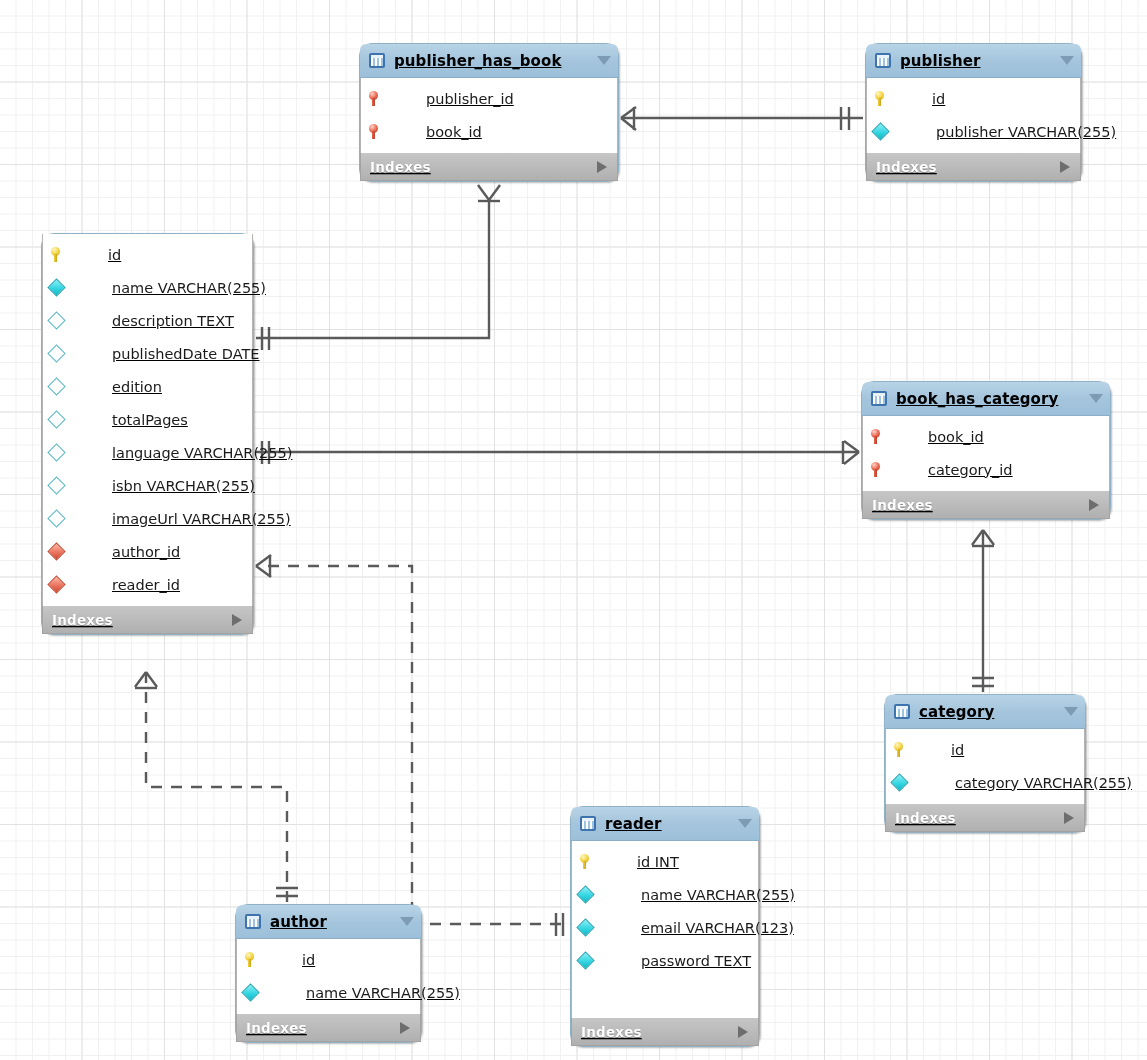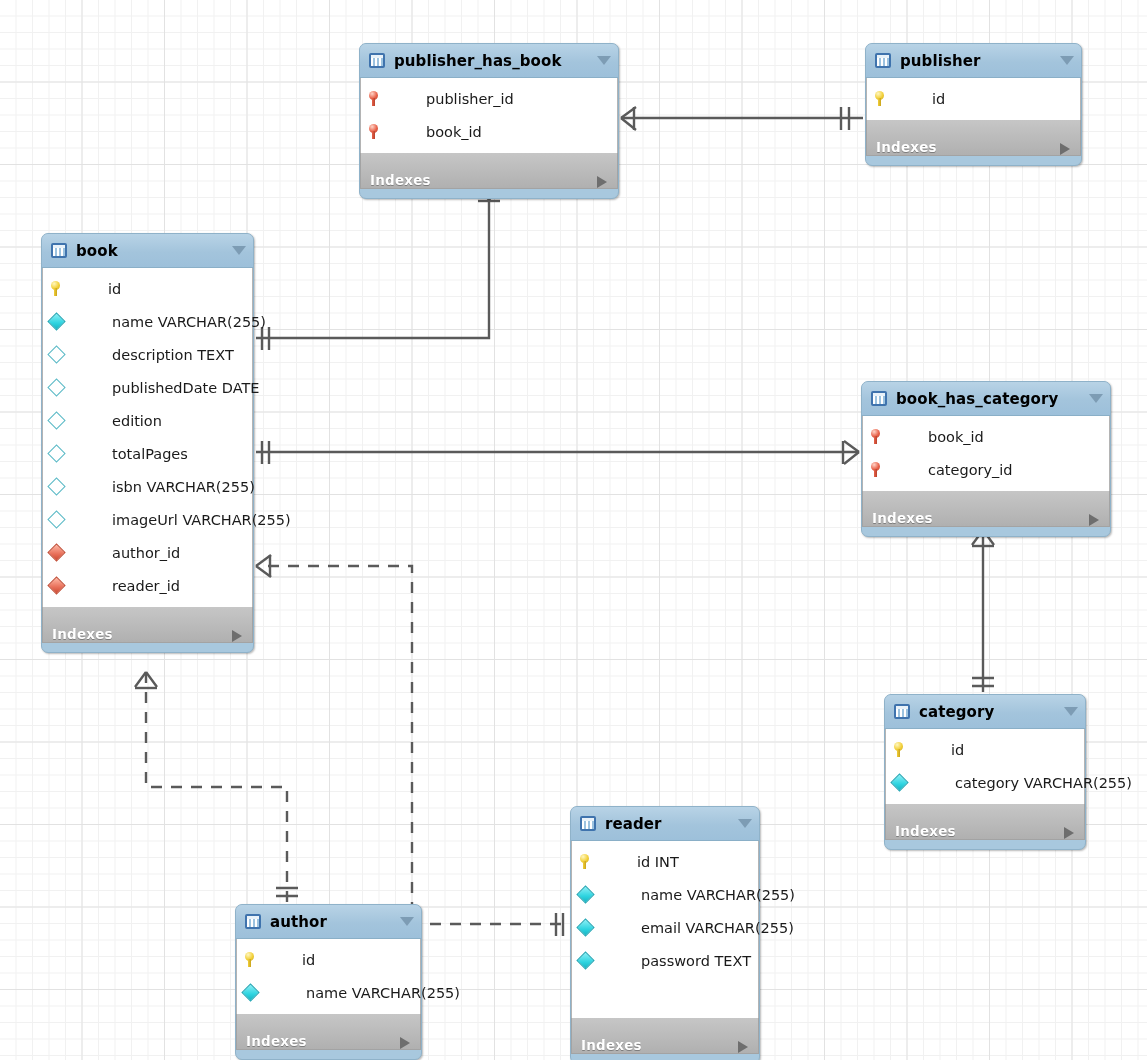--- a/index.html
+++ b/index.html
@@ -23,25 +23,25 @@
       82.5px 82.5px,
       16.5px 16.5px,
       16.5px 16.5px;
     background-position: -1px -1px, -1px -1px, -1px -1px, -1px -1px;
   }
   #links { position: absolute; left: 0; top: 0; width: 1147px; height: 1060px; }
 
   
   .tbl {
     position: absolute;
-    border-radius: 7px;
+    border-radius: 13px;
     background: #a8c8de;
     box-shadow: 1px 1px 2px rgba(0,0,0,0.28);
-    padding-bottom: 9px;
     border: 1px solid #8fb2c9;
+    text-decoration: underline;
   }
   .tbl-hdr {
     height: 34px;
     display: flex;
     align-items: center;
     padding: 0 7px 0 9px;
     border-radius: 6px 6px 0 0;
     background: linear-gradient(to bottom, #b8d3e6 0%, #a3c4dc 55%, #9dc0da 100%);
     border-bottom: 1px solid #8aafc7;
   }
@@ -133,23 +133,23 @@
   }
   .g-dia.filled {
     background: linear-gradient(135deg, #8bf0f6 0%, #2fd4e0 60%, #17b4c2 100%);
     border-color: #1fa5b3;
   }
   .g-dia.fk {
     background: linear-gradient(135deg, #ffb9a6 0%, #e8705a 60%, #cc4a32 100%);
     border-color: #c04a33;
   }
   .tbl-idx {
-    height: 36px;
+    height: 28px;
     display: flex;
-    align-items: flex-end;
+    align-items: center;
     padding: 0 10px 0 9px;
     background: linear-gradient(to bottom, #c6c6c6 0%, #bbbbbb 50%, #b0b0b0 100%);
     border: 1px solid #a3a3a3;
     border-top: none;
   }
   .idx-txt {
     flex: 1 1 auto;
     font-size: 13.5px;
     font-weight: bold;
     color: #ffffff;
@@ -247,32 +247,31 @@
         <div class="tbl-hdr">
           <span class="tbl-icon"></span>
           <span class="tbl-name">publisher</span>
           <span class="caret"></span>
         </div>
         <div class="tbl-cols">
           <div class="col">
             <span class="g g-key"></span>
             <span class="col-txt">id</span>
           </div>
+          <div class="col">
+            <span class="g g-dia filled"></span>
+            <span class="col-txt">publisher VARCHAR(255)</span>
+          </div>
         </div>
         <div class="tbl-idx">
           <span class="idx-txt">Indexes</span>
           <span class="idx-arrow"></span>
         </div>
       </div>
       <div class="tbl" style="left: 41px; top: 233px; width: 213px;">
-        <div class="tbl-hdr">
-          <span class="tbl-icon"></span>
-          <span class="tbl-name">book</span>
-          <span class="caret"></span>
-        </div>
         <div class="tbl-cols">
           <div class="col">
             <span class="g g-key"></span>
             <span class="col-txt">id</span>
           </div>
           <div class="col">
             <span class="g g-dia filled"></span>
             <span class="col-txt">name VARCHAR(255)</span>
           </div>
           <div class="col">
@@ -286,20 +285,24 @@
           <div class="col">
             <span class="g g-dia"></span>
             <span class="col-txt">edition</span>
           </div>
           <div class="col">
             <span class="g g-dia"></span>
             <span class="col-txt">totalPages</span>
           </div>
           <div class="col">
             <span class="g g-dia"></span>
+            <span class="col-txt">language VARCHAR(255)</span>
+          </div>
+          <div class="col">
+            <span class="g g-dia"></span>
             <span class="col-txt">isbn VARCHAR(255)</span>
           </div>
           <div class="col">
             <span class="g g-dia"></span>
             <span class="col-txt">imageUrl VARCHAR(255)</span>
           </div>
           <div class="col">
             <span class="g g-dia fk"></span>
             <span class="col-txt">author_id</span>
           </div>
@@ -365,21 +368,21 @@
           <div class="col">
             <span class="g g-key"></span>
             <span class="col-txt">id INT</span>
           </div>
           <div class="col">
             <span class="g g-dia filled"></span>
             <span class="col-txt">name VARCHAR(255)</span>
           </div>
           <div class="col">
             <span class="g g-dia filled"></span>
-            <span class="col-txt">email VARCHAR(255)</span>
+            <span class="col-txt">email VARCHAR(123)</span>
           </div>
           <div class="col">
             <span class="g g-dia filled"></span>
             <span class="col-txt">password TEXT</span>
           </div>
           <div class="col col-spacer"></div>
         </div>
         <div class="tbl-idx">
           <span class="idx-txt">Indexes</span>
           <span class="idx-arrow"></span>

